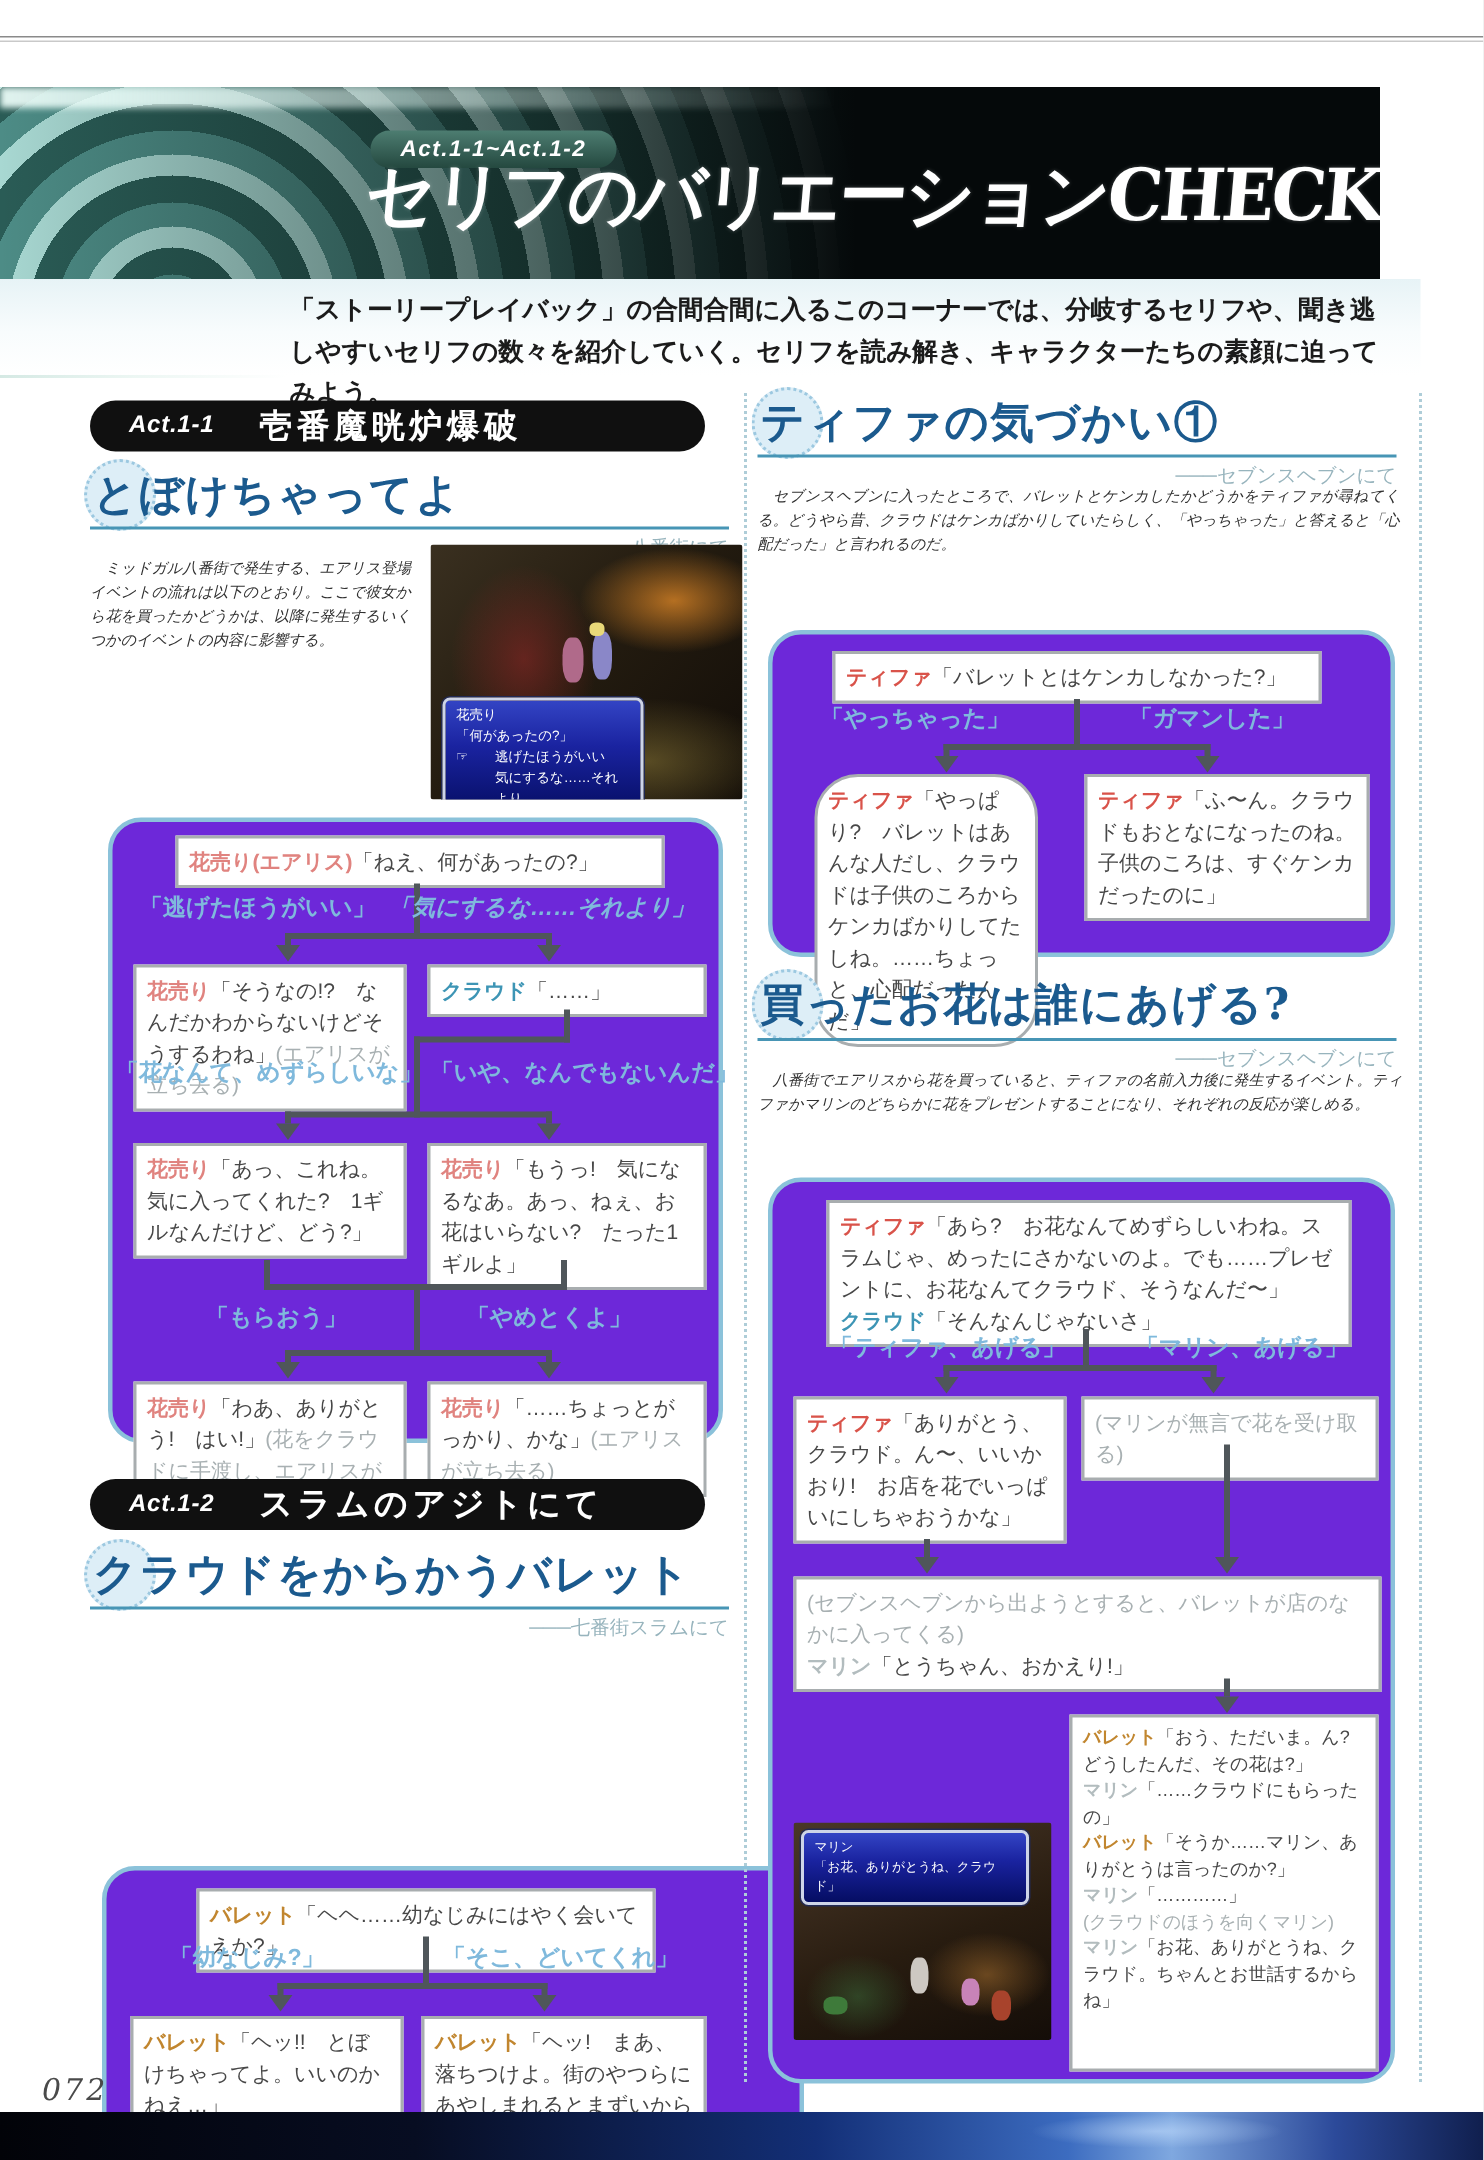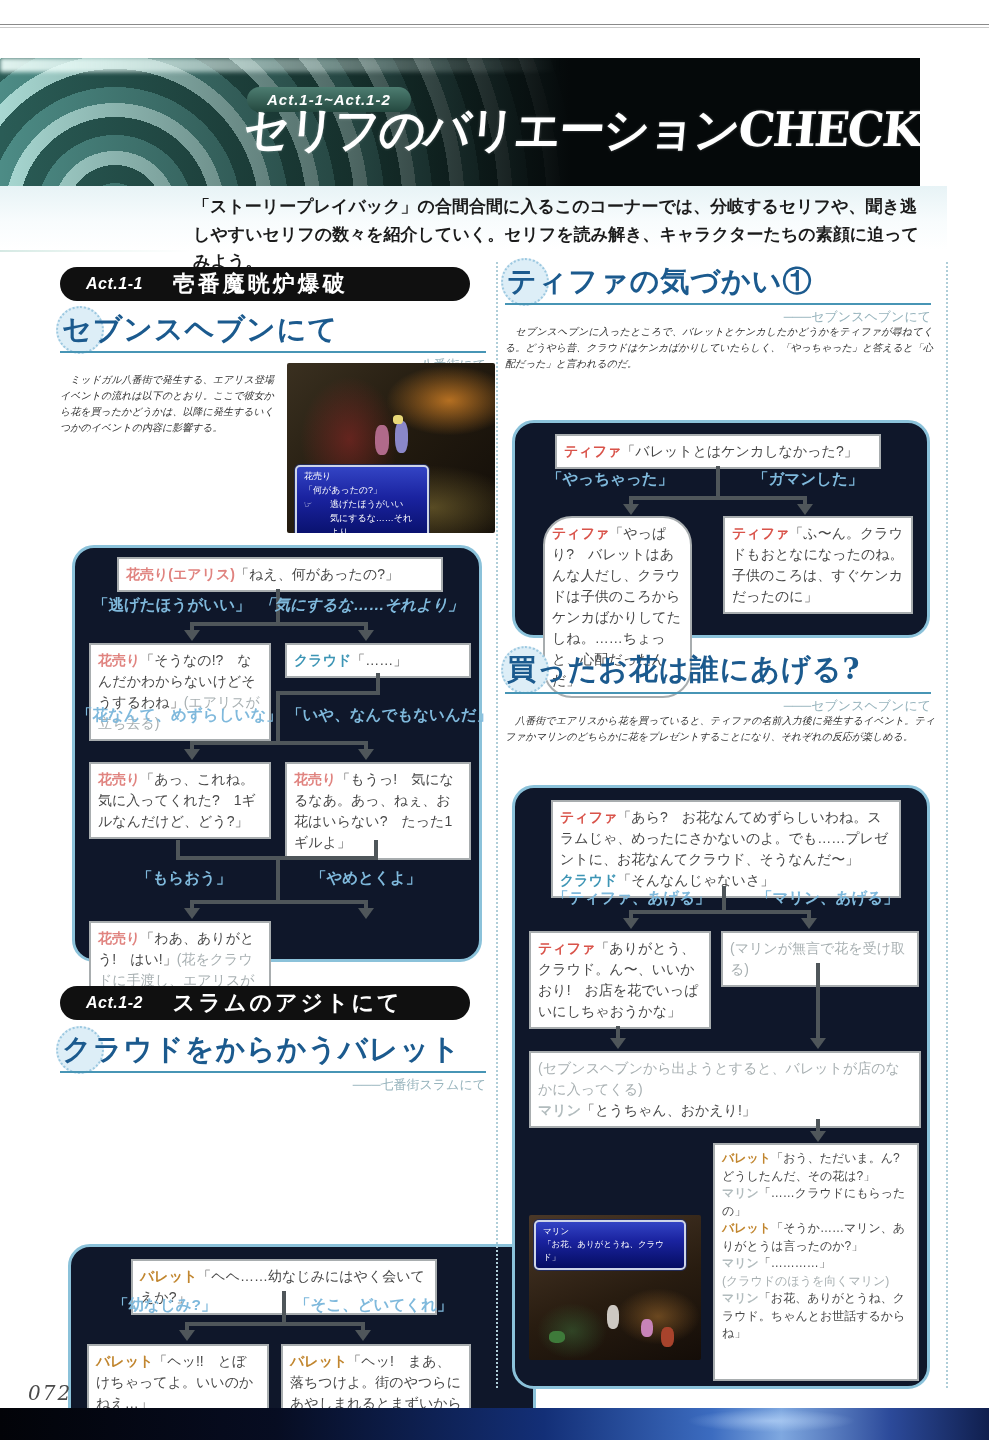--- a/index.html
+++ b/index.html
@@ -50,21 +50,21 @@
   .act-title { font-weight:bold; font-size:22px; margin-left:30px; letter-spacing:3px;
     font-family:"DejaVu Serif","Liberation Serif",serif; }
   .burst { position:absolute; width:48px; height:48px; border-radius:50%;
     background:#ddeef7; border:2px dotted #9cc8e0; }
   .sect-head { position:absolute; font-family:"DejaVu Serif","Liberation Serif",serif;
     font-weight:bold; font-size:29px; color:#1b5a8e; letter-spacing:1px; white-space:nowrap; }
   .rule { position:absolute; height:2px; background:#4795b5; }
   .loc { position:absolute; font-size:13px; color:#97b4bd; text-align:right; }
   .body-text { position:absolute; font-size:10px; line-height:1.6; color:#303030; text-align:justify;font-style:italic; }
   
-  .flow { position:absolute; border:3px solid #8bc2da; border-radius:22px; background:#0f172a; }
+  .flow { position:absolute; border:3px solid #8bc2da; border-radius:22px; background:#6d28d9; }
   .dbox { position:absolute; background:#fff; border:2px solid #a8adaf; padding:5px 7px;
     font-size:14px; line-height:1.5; color:#474747; }
   .dbox.small { font-size:12px; line-height:1.46; }
   .spk { font-weight:bold; }
   .spk-flower { color:#e0837f; } .spk-tifa { color:#d9534a; } .spk-cloud { color:#3d95b5; }
   .spk-barret { color:#c1862f; } .spk-marin { color:#b2bcbe; }
   .note { color:#a8b0b2; }
   .opt { position:absolute; color:#7fb9dc; font-weight:bold; font-size:15.5px; white-space:nowrap; }
   .vline { position:absolute; width:4px; background:#4f565a; }
   .hline { position:absolute; height:4px; background:#4f565a; }
@@ -114,21 +114,21 @@
   <div class="main-title">セリフのバリエーションCHECK!!</div>
   <div class="intro-band"></div>
   <div class="intro-text">「ストーリープレイバック」の合間合間に入るこのコーナーでは、分岐するセリフや、聞き逃しやすいセリフの数々を紹介していく。セリフを読み解き、キャラクターたちの素顔に迫ってみよう。</div>
 
   <div class="act-bar" style="left:60px; top:267px; width:410px;">
     <span class="act-label">Act.1-1</span>
     <span class="act-title">壱番魔晄炉爆破</span>
   </div>
 
   <div class="burst" style="left:56px; top:306px;"></div>
-  <div class="sect-head" style="left:62px; top:310px;">セブンスヘブンにて</div>
+  <div class="sect-head" style="left:62px; top:310px;">とぼけちゃってよ</div>
   <div class="rule" style="left:60px; top:351px; width:426px;"></div>
   <div class="loc" style="left:60px; top:356px; width:426px;">───八番街にて</div>
   <div class="body-text" style="left:60px; top:372px; width:214px;">　ミッドガル八番街で発生する、エアリス登場イベントの流れは以下のとおり。ここで彼女から花を買ったかどうかは、以降に発生するいくつかのイベントの内容に影響する。</div>
 
   <div class="shot" style="left:287px; top:363px; width:208px; height:170px;">
     <div class="shot1-bg"></div>
     <div class="sprite" style="left:88px; top:62px; width:14px; height:30px; background:#b06a8a;"></div>
     <div class="sprite" style="left:108px; top:58px; width:13px; height:32px; background:#8a87c8;"></div>
     <div class="sprite" style="left:106px; top:52px; width:10px; height:9px; background:#e8d878;"></div>
     <div class="gdlg" style="left:8px; top:102px; width:134px; font-size:9px;">
@@ -180,20 +180,23 @@
     <div class="opt" style="left:62px; top:320px;">「もらおう」</div>
     <div class="opt" style="left:236px; top:320px;">「やめとくよ」</div>
     <div class="hline" style="left:115px; top:352px; width:178px;"></div>
     <div class="vline" style="left:115px; top:352px; height:8px;"></div>
     <div class="vline" style="left:289px; top:352px; height:8px;"></div>
     <div class="ah" style="left:109px; top:360px;"></div>
     <div class="ah" style="left:283px; top:360px;"></div>
     <div class="dbox" style="left:14px; top:373px; width:182px;">
       <span class="spk spk-flower">花売り</span><span>「わあ、ありがとう!　はい!」</span><span class="note">(花をクラウドに手渡し、エアリスが立ち去る)</span>
     </div>
+    <div class="dbox" style="left:210px; top:373px; width:186px;">
+      <span class="spk spk-flower">花売り</span><span>「……ちょっとがっかり、かな」</span><span class="note">(エアリスが立ち去る)</span>
+    </div>
   </div>
 
   <div class="act-bar" style="left:60px; top:986px; width:410px;">
     <span class="act-label">Act.1-2</span>
     <span class="act-title">スラムのアジトにて</span>
   </div>
   <div class="burst" style="left:56px; top:1026px;"></div>
   <div class="sect-head" style="left:62px; top:1030px;">クラウドをからかうバレット</div>
   <div class="rule" style="left:60px; top:1071px; width:426px;"></div>
   <div class="loc" style="left:60px; top:1076px; width:426px;">───七番街スラムにて</div>

